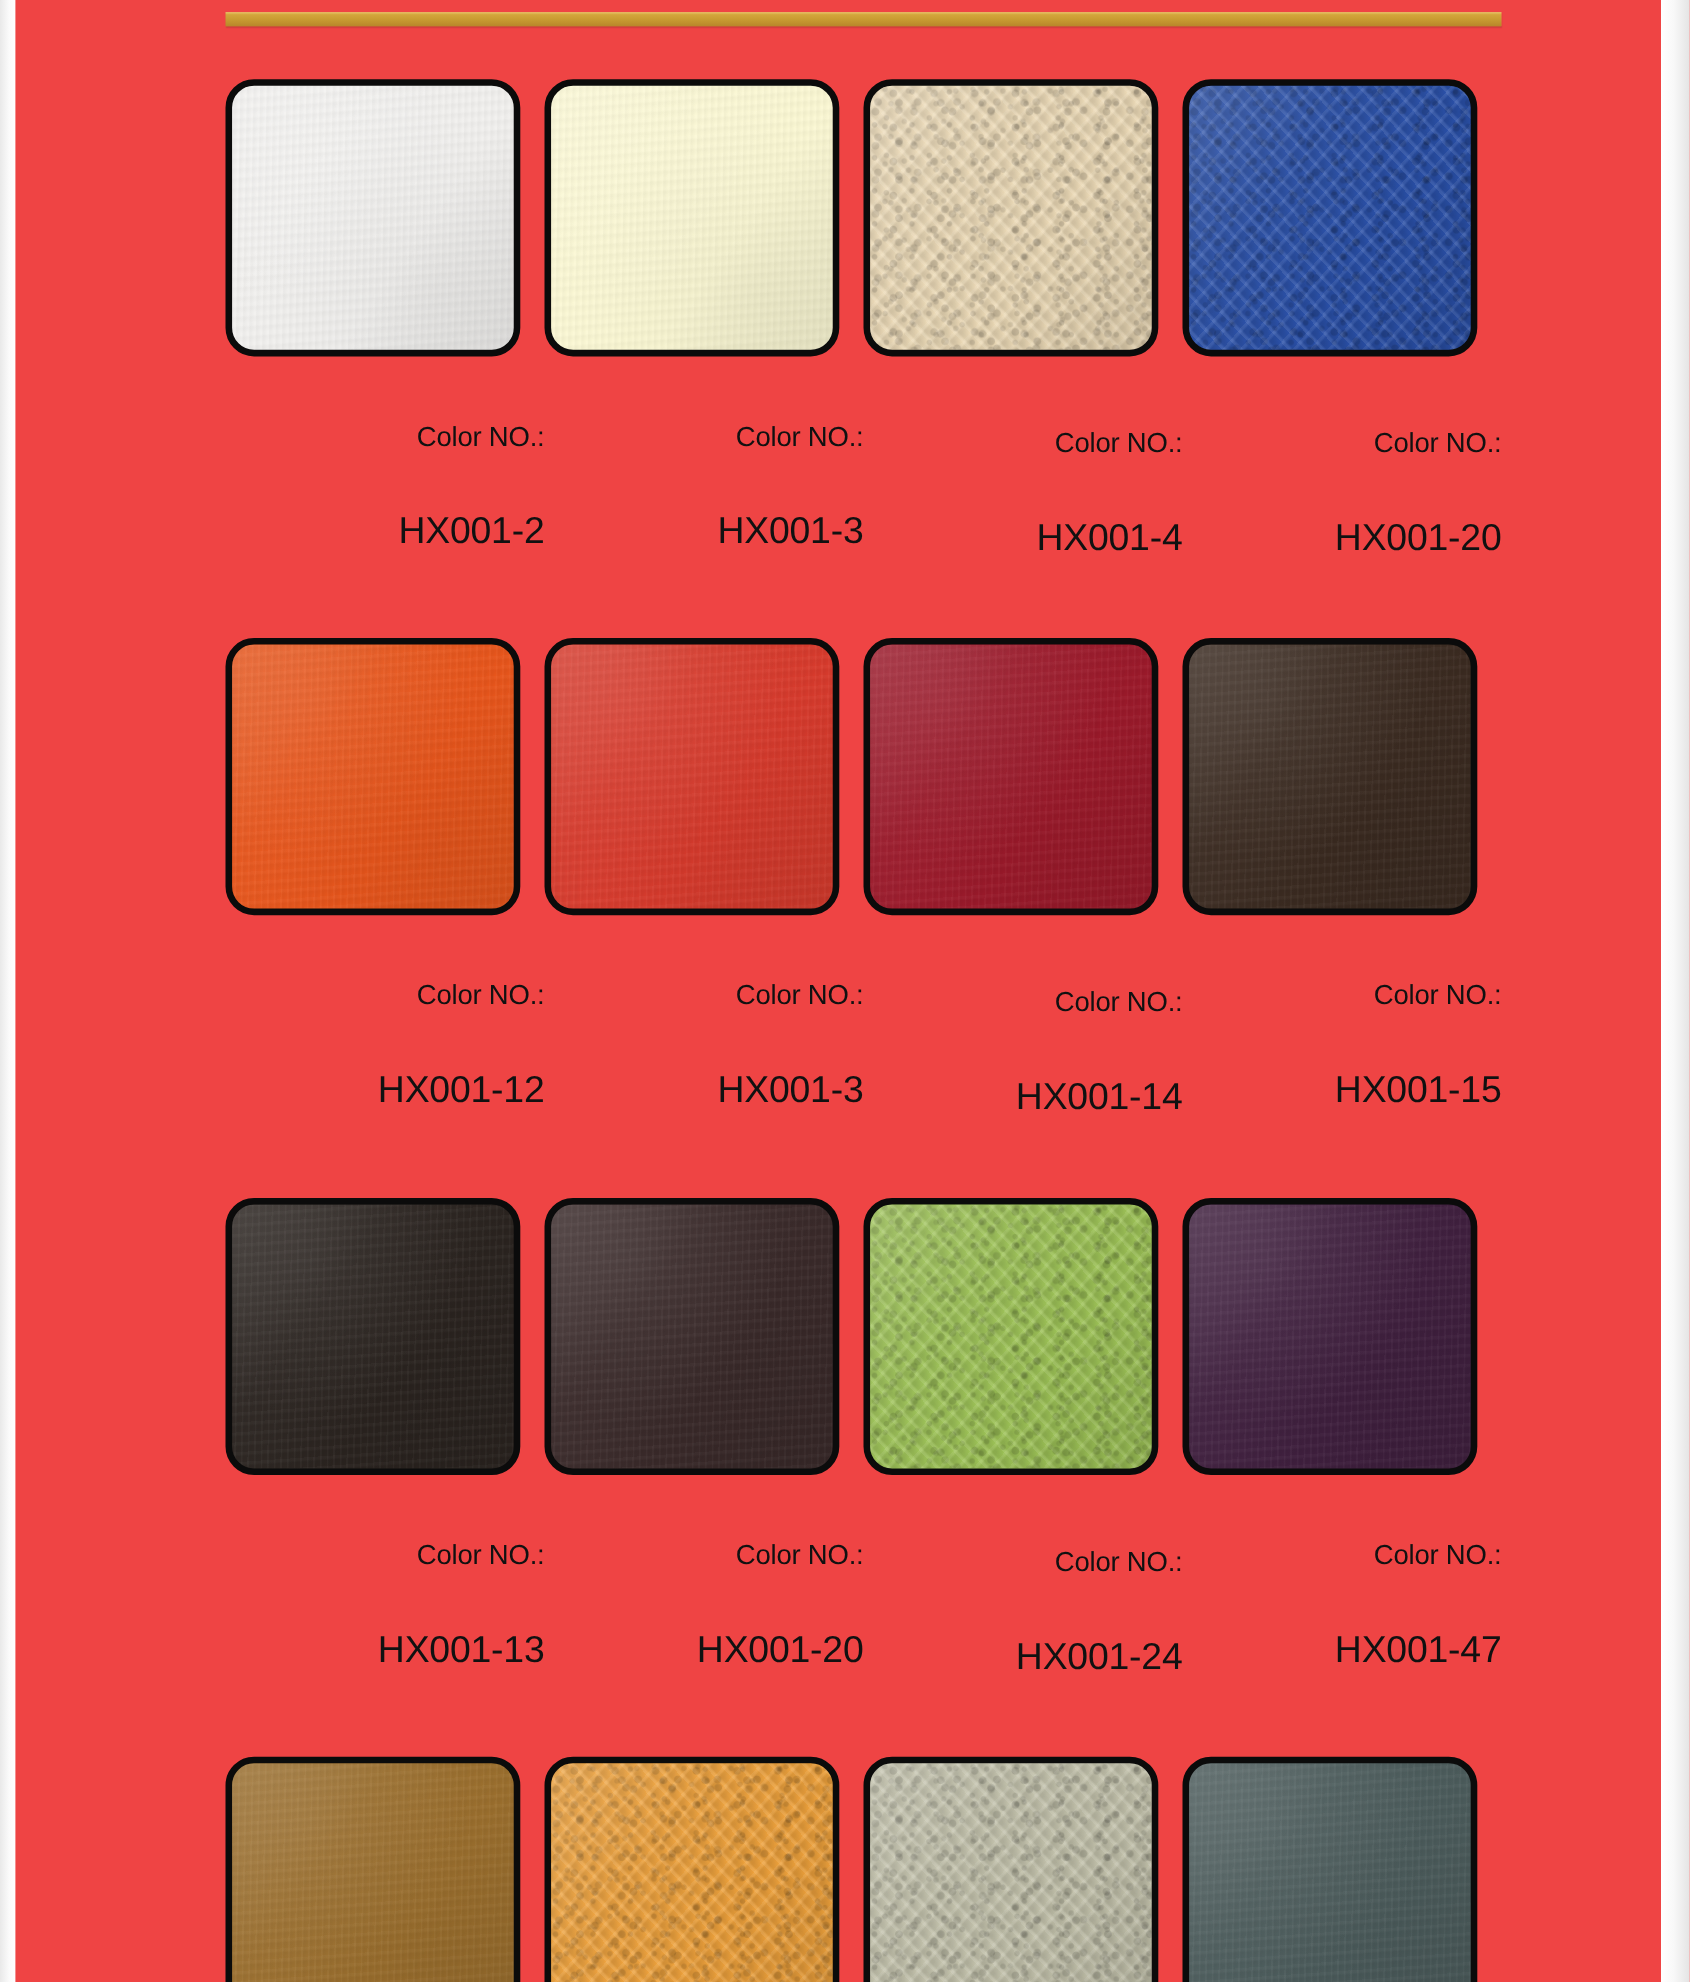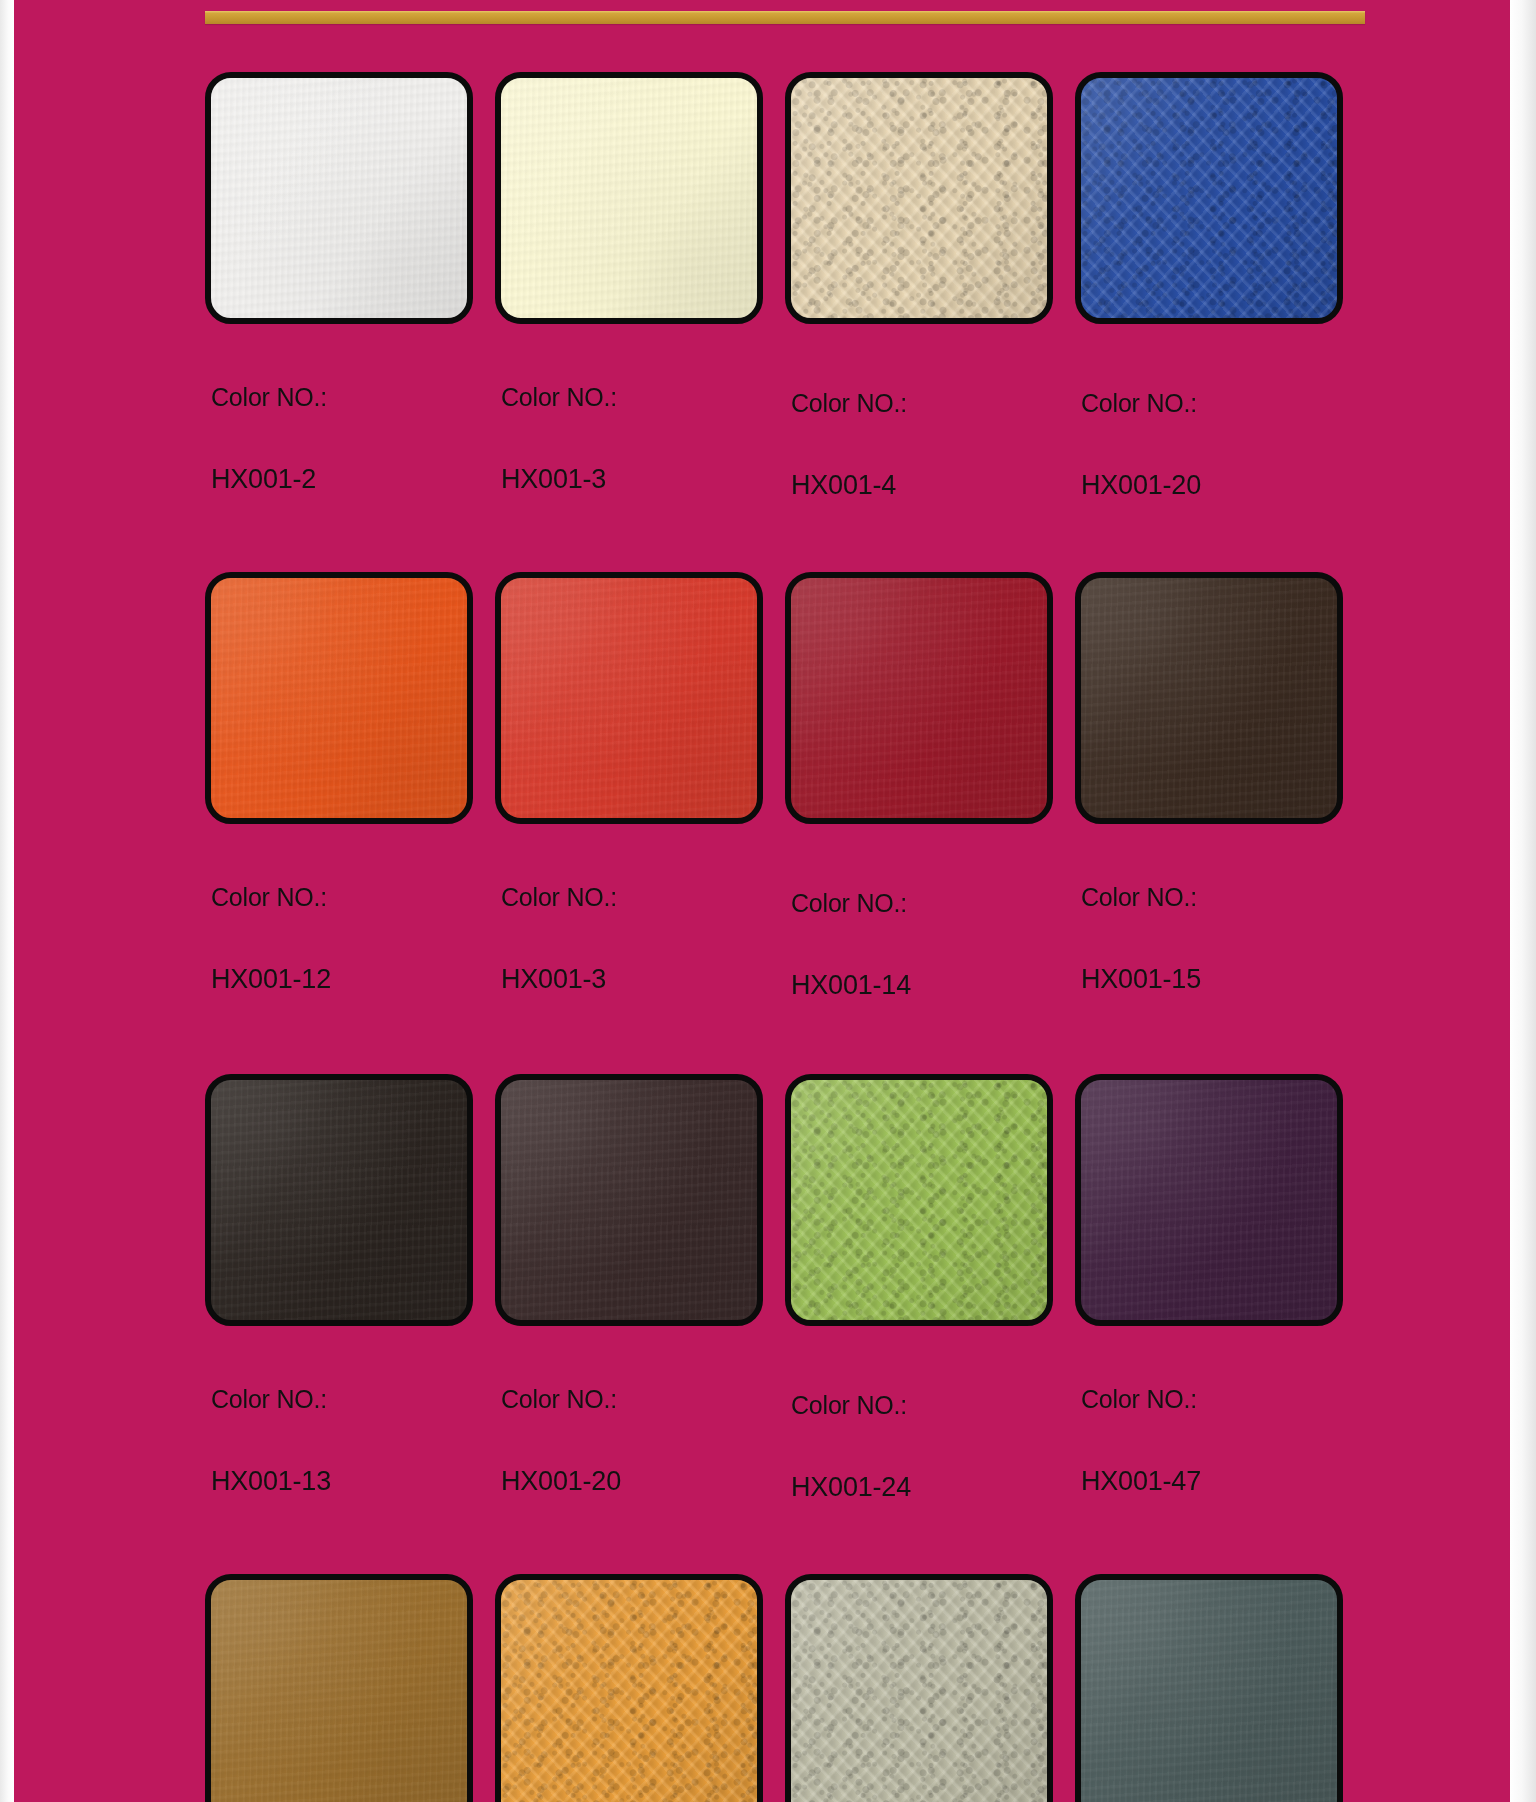--- a/index.html
+++ b/index.html
@@ -13,21 +13,22 @@
     height: 1802px;
     position: relative;
     font-family: "Liberation Sans", "DejaVu Sans", sans-serif;
     overflow: hidden;
   }
 
   
   .page {
     position: absolute;
     inset: 0;
-    background: #be185d;
+    background: #ef4444;
+    text-align: right;
   }
   .page-edge-left {
     position: absolute;
     left: 0; top: 0; bottom: 0;
     width: 14px;
     background: linear-gradient(to right, #e9e9e9 0%, #fbfbfb 60%, #ffffff 100%);
   }
   .page-edge-right {
     position: absolute;
     right: 0; top: 0; bottom: 0;
@@ -158,21 +159,21 @@
     letter-spacing: -0.2px;
     white-space: pre;
   }
   .caption .line1 {
     display: block;
     padding-left: 6px;
   }
   .caption .line2 {
     display: block;
     padding-left: 6px;
-    font-size: 27px;
+    font-size: 34px;
   }
 
   
   .row.r1 .cell { padding-bottom: 18px; }
   .row.r2 .cell { padding-bottom: 20px; }
   .row.r3 .cell { padding-bottom: 18px; }
   .row.r4 .cell { padding-bottom: 16px; }
 
   .cell.nudge-down .caption { margin-top: 12px; }
 </style>

